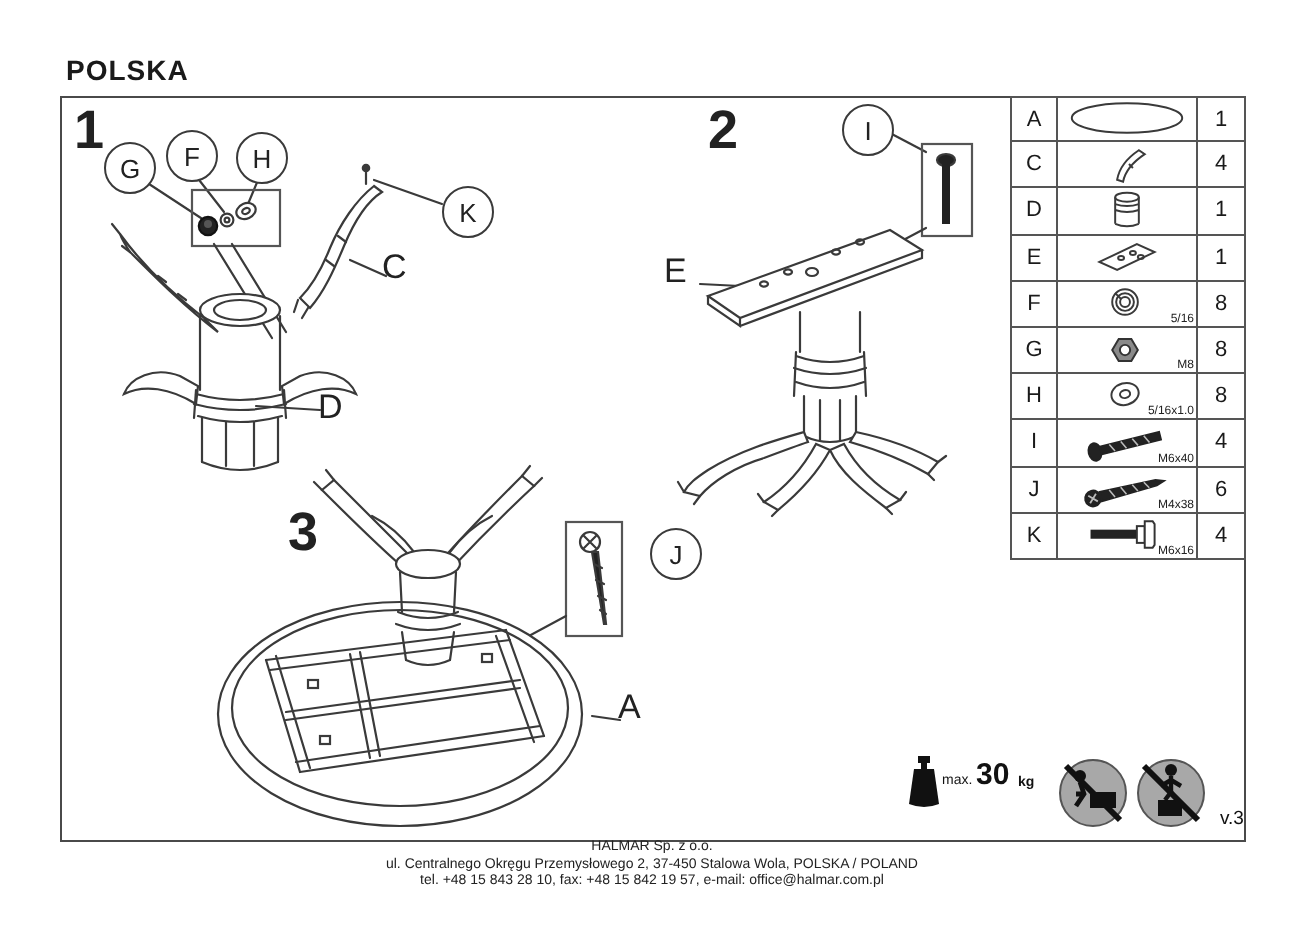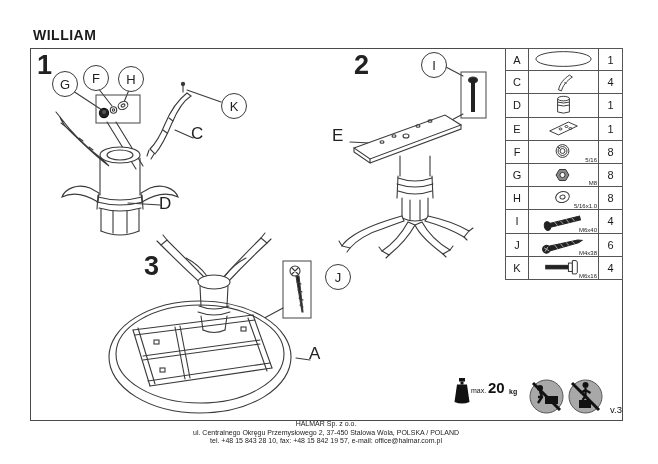--- a/index.html
+++ b/index.html
@@ -32,21 +32,21 @@
   #maxunit{left:509px;top:388px;font-size:7px;font-weight:bold;color:#111;}
   #version{left:610px;top:404px;font-size:9.5px;font-weight:normal;color:#111;}
   #footer{left:30px;top:420px;width:592px;text-align:center;font-size:7px;
           line-height:8.6px;color:#222;}
 </style>
 </head>
 <body>
 
 <div id="sheet">
 
-  <div id="title" class="abs">WILLIAM</div>
+  <div id="title" class="abs">POLSKA</div>
   <div id="main-border" class="abs"></div>
 
   <svg class="abs" style="left:35px;top:50px;" width="285" height="192" viewBox="0 0 285 192" fill="none" stroke="#3a3a3a" stroke-width="1.1" stroke-linecap="round">
 
     <path d="M38,41 L67,60"></path>
     <path d="M63,38 L77,56"></path>
     <path d="M94,40 L89,52"></path>
     <path d="M186,52 L152,40"></path>
 
     <rect x="61" y="45" width="44" height="28" stroke="#555"></rect>
@@ -289,21 +289,21 @@
     </div>
     <div class="pt-cell">4</div>
   </div>
 
   <svg class="abs" style="left:454px;top:378px;" width="16" height="27" viewBox="0 0 16 27">
     <rect x="5" y="0" width="6" height="3.5" fill="#111"></rect>
     <rect x="6.5" y="3.5" width="3" height="3" fill="#111"></rect>
     <path d="M3,6.5 L13,6.5 L15.5,24 Q8,27 .5,24 Z" fill="#111"></path>
   </svg>
   <div id="maxlabel" class="abs">max.</div>
-  <div id="maxvalue" class="abs">20</div>
+  <div id="maxvalue" class="abs">30</div>
   <div id="maxunit" class="abs">kg</div>
 
   <svg class="abs" style="left:528px;top:378px;" width="37" height="37" viewBox="0 0 37 37">
     <circle cx="18.5" cy="18.5" r="16.5" fill="#a8a8a8" stroke="#555" stroke-width="1"></circle>
     <rect x="17" y="18" width="13" height="8" fill="#111"></rect>
     <circle cx="12" cy="10" r="3" fill="#111"></circle>
     <path d="M12,13 L14,19 L10,25 M14,19 L10,19" stroke="#111" stroke-width="2.4" fill="none"></path>
     <path d="M5,5 L32,32" stroke="#111" stroke-width="3"></path>
   </svg>
   <svg class="abs" style="left:567px;top:378px;" width="37" height="37" viewBox="0 0 37 37">

